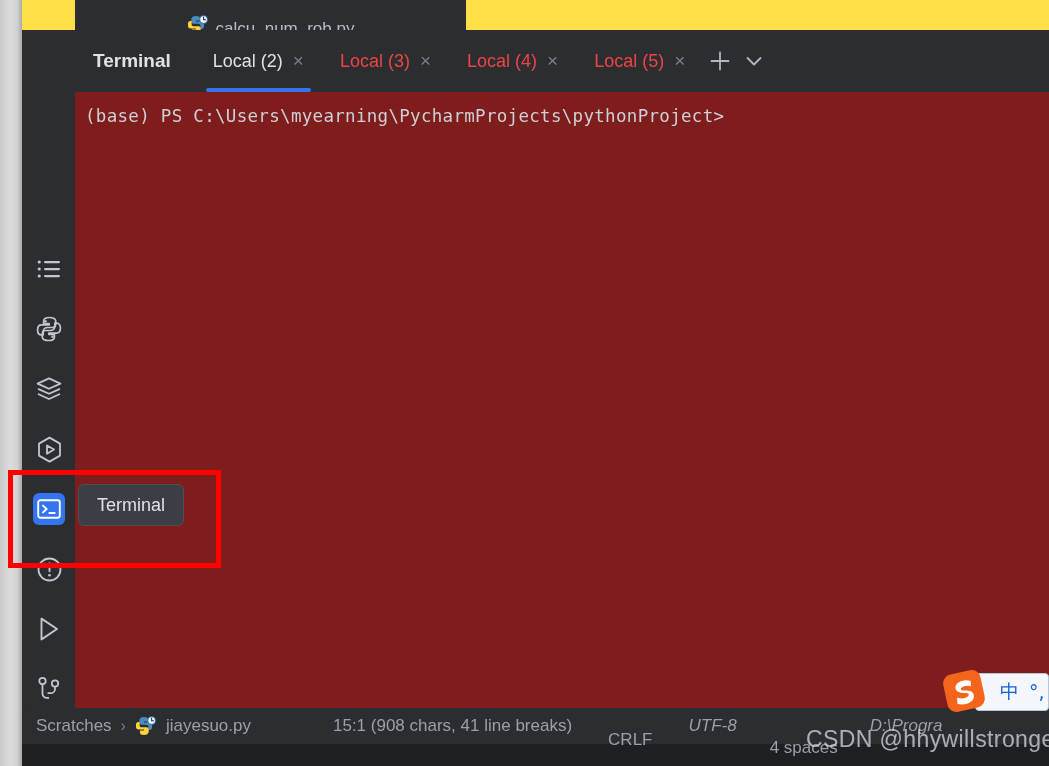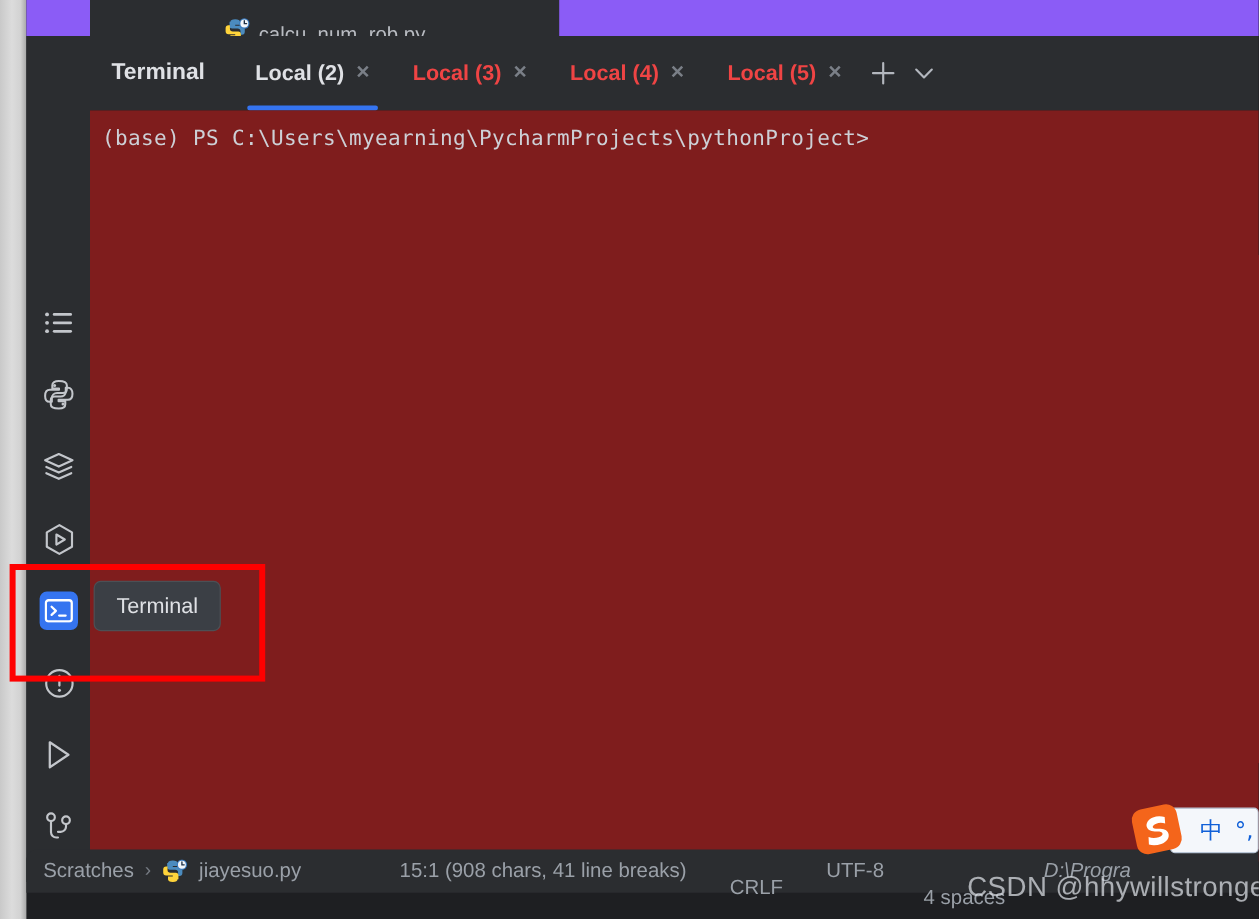--- a/index.html
+++ b/index.html
@@ -25,21 +25,21 @@
     left: 0; top: 0;
     width: 22px; height: 766px;
     background: linear-gradient(to right, #c9c9c9 0%, #dcdcdc 45%, #d2d2d2 78%, #a8a8a8 100%);
   }
 
   
   .editor-tabstrip {
     position: absolute;
     left: 22px; top: 0;
     width: 1027px; height: 30px;
-    background: #8b5cf6;
+    background: #fde047;
   }
   .editor-tab {
     position: absolute;
     left: 53px; top: 0;
     width: 391px; height: 30px;
     background: #2b2d30;
     display: flex;
     align-items: flex-end;
     justify-content: center;
     gap: 7px;
@@ -102,21 +102,20 @@
     font-weight: bold;
     color: #dfe1e5;
     margin-left: 18px;
     margin-right: 24px;
     white-space: nowrap;
   }
   .term-tabs {
     display: flex;
     align-items: stretch;
     height: 62px;
-    font-weight: bold;
   }
   .term-tab {
     position: relative;
     display: flex;
     align-items: center;
     gap: 10px;
     padding: 0 18px;
     height: 62px;
     white-space: nowrap;
   }
@@ -206,21 +205,21 @@
     align-items: center;
     color: #9aa0a8;
     font-size: 17px;
     white-space: nowrap;
   }
   .sb-item { display: flex; align-items: center; }
   .sb-breadcrumb { margin-left: 14px; display: flex; align-items: center; gap: 9px; }
   .sb-sep { color: #787d85; font-size: 16px; }
   .sb-pos { margin-left: 82px; }
   .sb-crlf { margin-left: 36px; margin-top: 28px; }
-  .sb-enc { margin-left: 36px; }
+  .sb-enc { margin-left: 36px; font-style: italic; }
   .sb-indent { margin-left: 33px; margin-top: 44px; }
   .sb-interp { margin-left: 32px; font-style: italic; }
 
   
   .ime-bar {
     position: absolute;
     left: 975px; top: 673px;
     width: 74px; height: 38px;
     background: #f4f7fb;
     border: 1px solid #b9c6d6;

